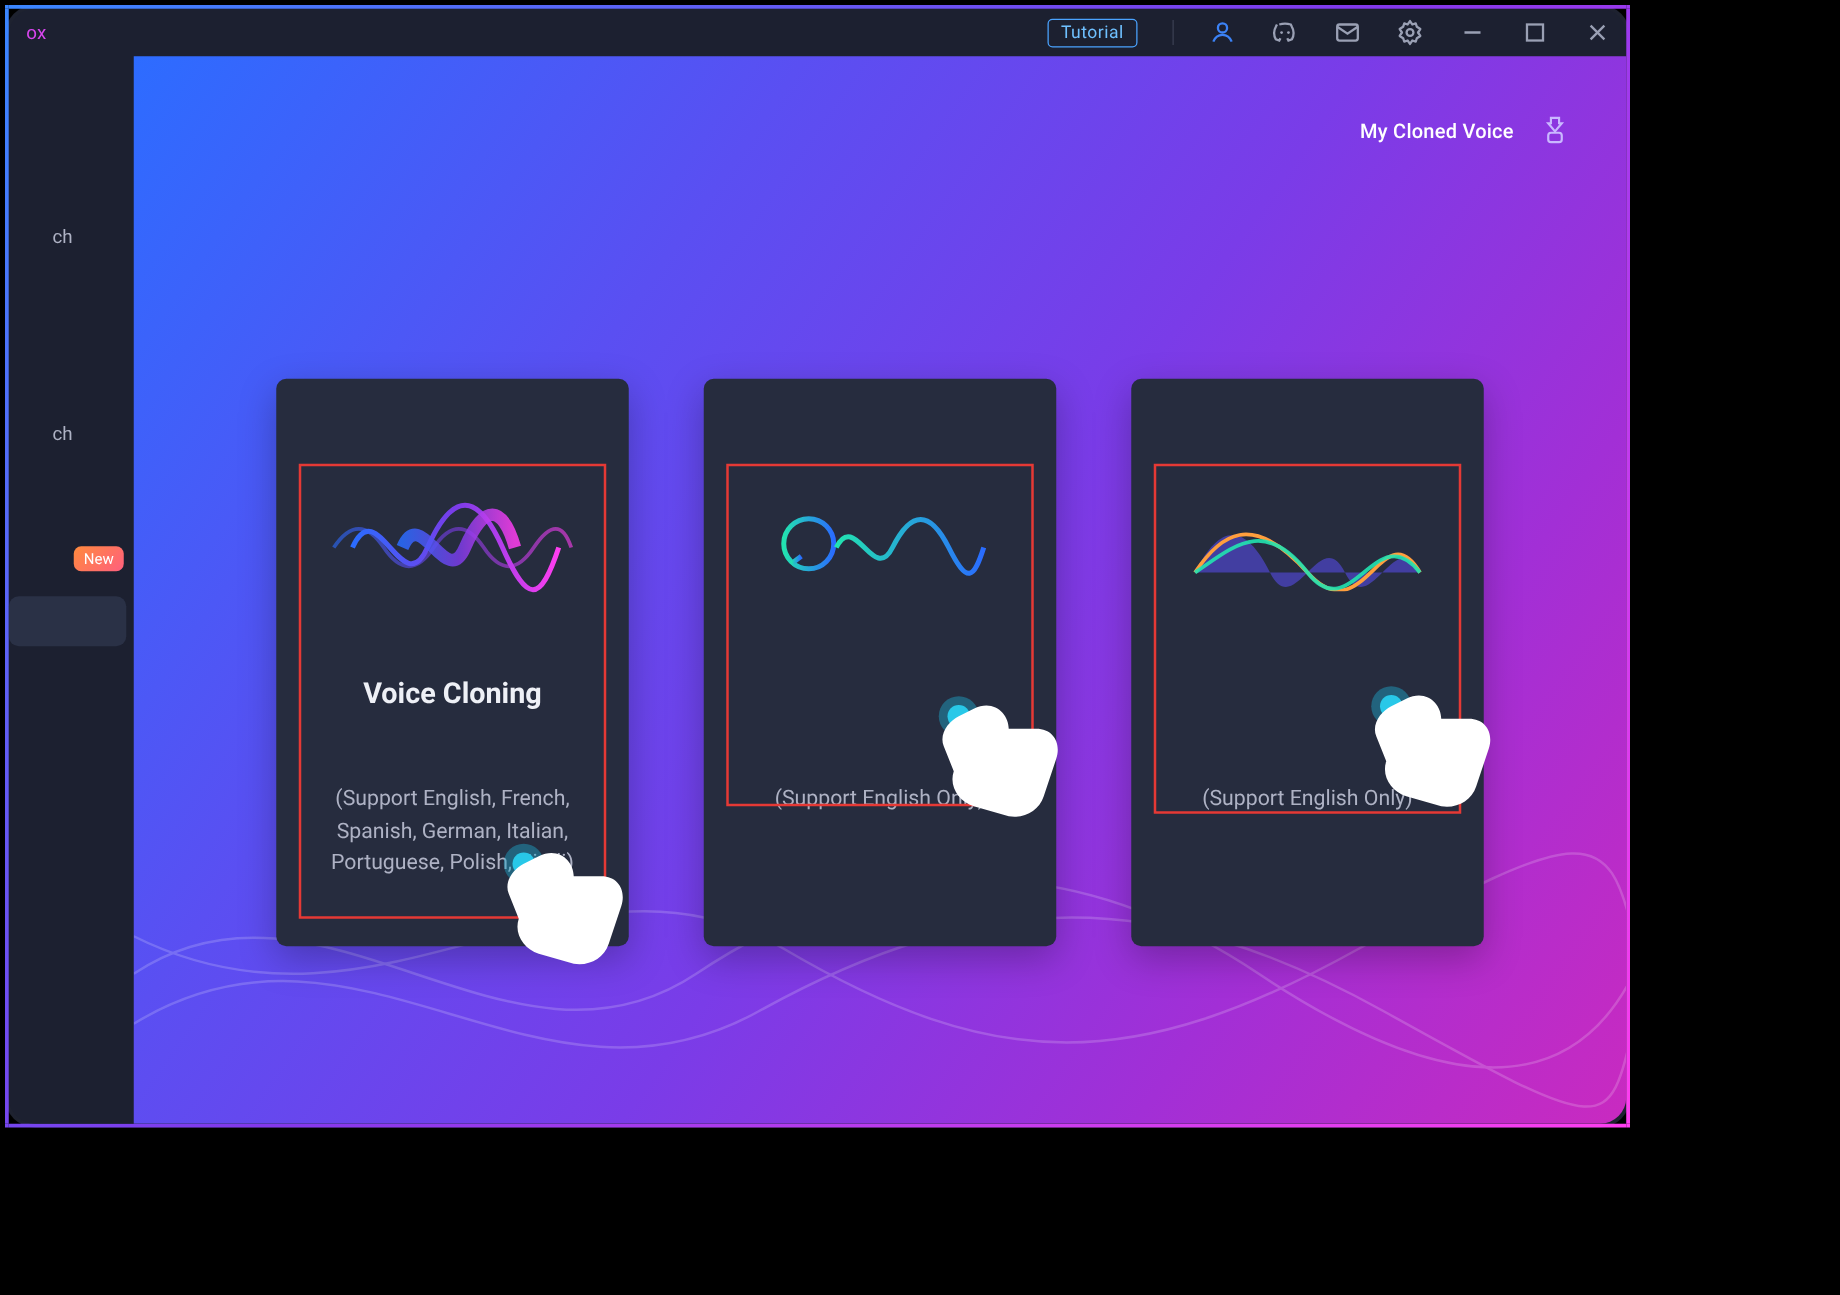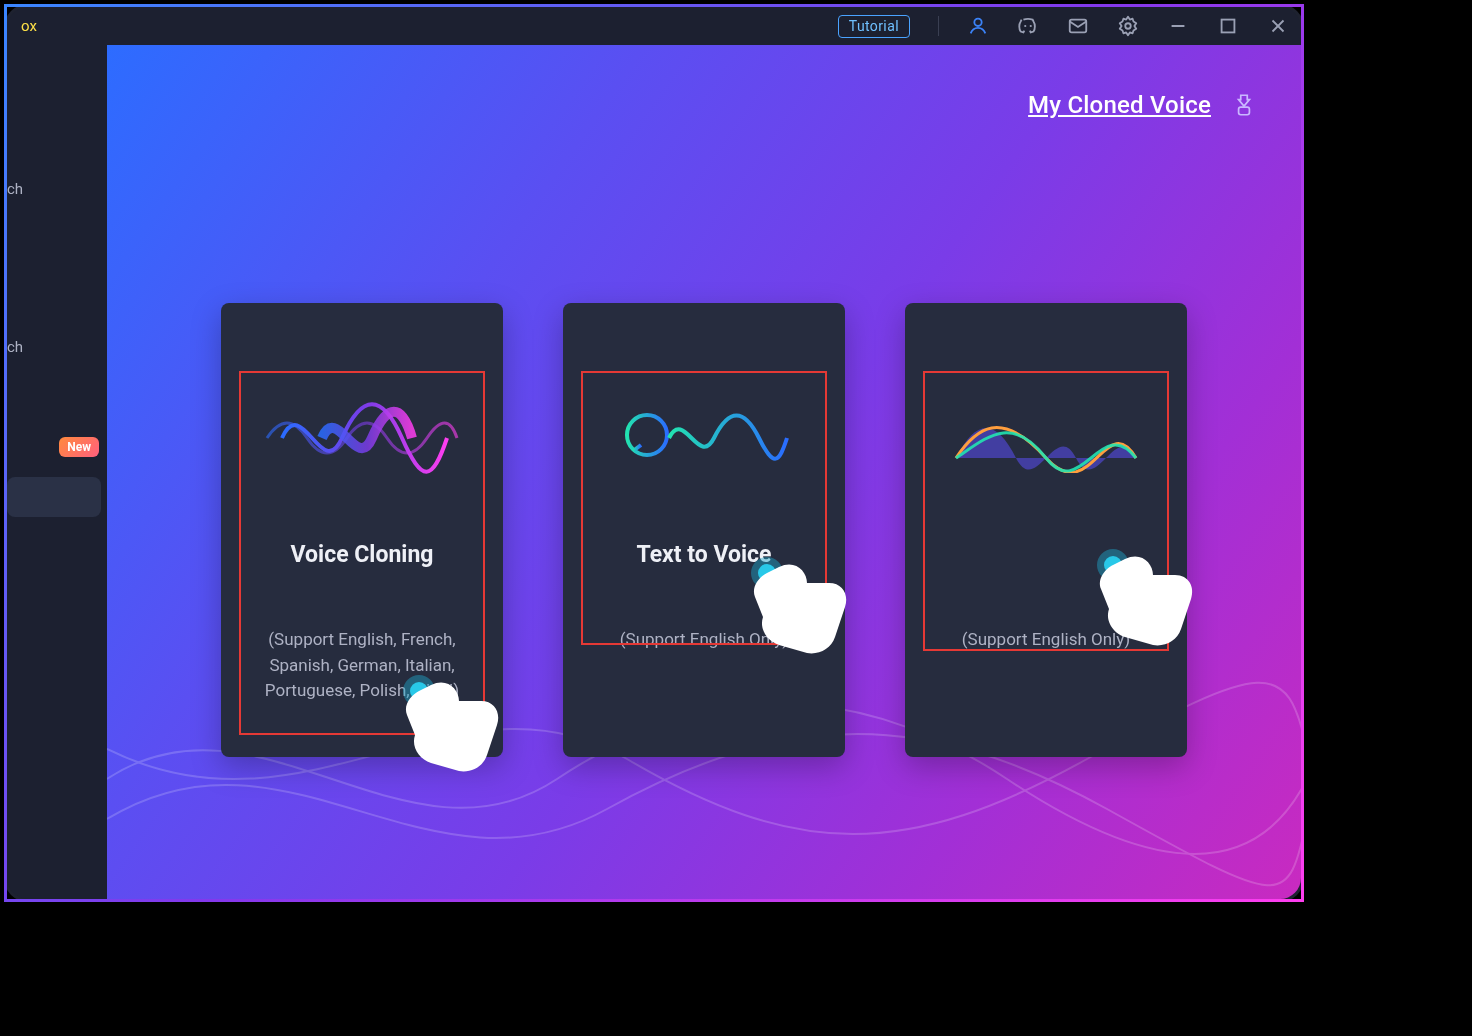--- a/index.html
+++ b/index.html
@@ -27,21 +27,21 @@
   .titlebar {
     height: 38px;
     background: #1c2030;
     display: flex;
     align-items: center;
     padding: 0 12px 0 14px;
     color: #d3d6e0;
     font-size: 15px;
     position: relative;
   }
-  .titlebar .title-fragment { letter-spacing: .2px; color:#fde047;text-align:center; }
+  .titlebar .title-fragment { letter-spacing: .2px; color:#d946ef;text-align:center; }
   .titlebar .right {
     margin-left: auto;
     display: flex;
     align-items: center;
     gap: 28px;
     padding-left: 28px;
   }
   .tutorial-pill {
     border: 1px solid #4aa3ff;
     color: #6fc0ff;
@@ -68,33 +68,33 @@
     width: 100px;
     background: #1c2030;
     color: #9aa0b4;
     font-size: 15px;
     display:flex; flex-direction:column;
     padding-top: 10px;
   }
   .sidebar .spacer { flex: 0 0 110px; }
   .side-item {
     height: 48px;
-    display:flex; align-items:center; justify-content:flex-start;
+    display:flex; align-items:center; justify-content:center;
     padding-right: 14px;
     color:#aeb2c4;
     cursor:pointer;
   }
   .side-item.badge {
     position:relative;
   }
   .new-badge {
     position:absolute;
     right: 8px; top: 6px;
     background: linear-gradient(135deg,#ff8a3d,#ff5f7e);
-    color:#fff; font-size:12px; font-weight:700;
+    color:#fff; font-size:12px; font-weight:400;
     padding: 3px 8px; border-radius: 6px;
   }
   .side-item.active {
     background: #2a3146;
     border-radius: 8px;
     margin: 0 6px 0 0;
   }
 
   .content {
     flex:1;
@@ -106,21 +106,21 @@
   .bgwave {
     position:absolute; left:0; right:0; bottom:-10px; height:260px; opacity:.18;
     pointer-events:none;
   }
 
   .top-right-link {
     position:absolute; top: 46px; right: 44px;
     display:flex; align-items:center; gap: 20px;
   }
   .mcv-link {
-    color:#fff; font-size:24px; text-decoration: underline;
+    color:#fff; font-size:16px; 
     cursor:pointer; font-weight:500; letter-spacing:.2px;
   }
   .mcv-icon { width:26px; height:26px; }
 
   .heading {
     position:absolute; top: 146px; left: 0; right: 0;
     text-align:center;
     color:#fff; font-size: 40px; font-weight: 800;
     letter-spacing: .5px;
   }
@@ -296,21 +296,20 @@
                   <stop offset="1" stop-color="#2a6cff"></stop>
                 </linearGradient>
               </defs>
               <circle cx="28" cy="32" r="20" fill="none" stroke="url(#g2)" stroke-width="4"></circle>
               <line x1="18" y1="28" x2="38" y2="28" stroke="url(#g2)" stroke-width="3"></line>
               <line x1="18" y1="36" x2="32" y2="36" stroke="url(#g2)" stroke-width="3"></line>
               <path d="M14 48 L22 42" stroke="url(#g2)" stroke-width="4"></path>
               <path d="M50 35 C 65 5, 80 65, 95 35 S 125 5, 140 35 S 160 60, 168 35" stroke="url(#g2)" stroke-width="4" fill="none"></path>
             </svg>
           </div>
-          <div class="card-title">Text to Voice</div>
           <div class="card-sub">(Support English Only)</div>
           <div class="redbox"></div>
           <svg class="pointer" viewBox="0 0 120 120">
             <circle cx="30" cy="28" r="16" fill="#1fa7c9" opacity=".45"></circle>
             <circle cx="30" cy="28" r="9" fill="#28c8e8"></circle>
             <path d="M30 28 L42 22 C58 14 70 26 70 38 L92 38 C106 38 112 50 108 62 L98 92 C94 104 82 110 70 108 L42 100 C30 96 22 84 26 72 L18 52 C14 42 22 32 30 28 Z" fill="#ffffff"></path>
           </svg>
         </div>
 
         <div class="card c3">

